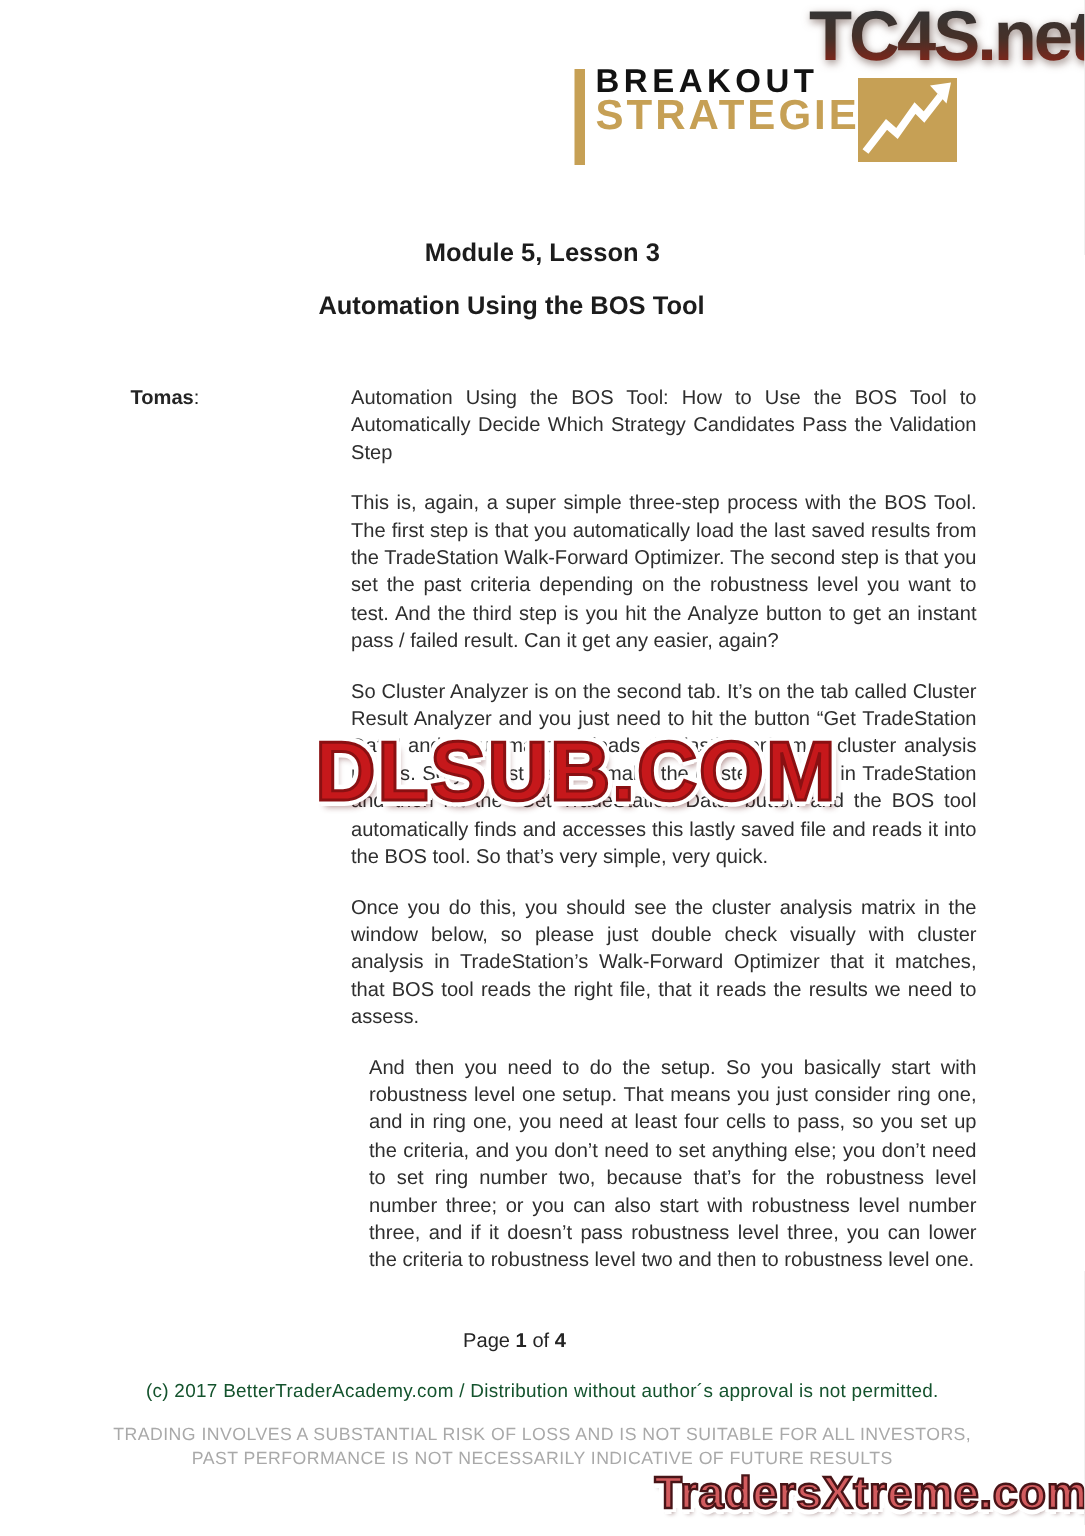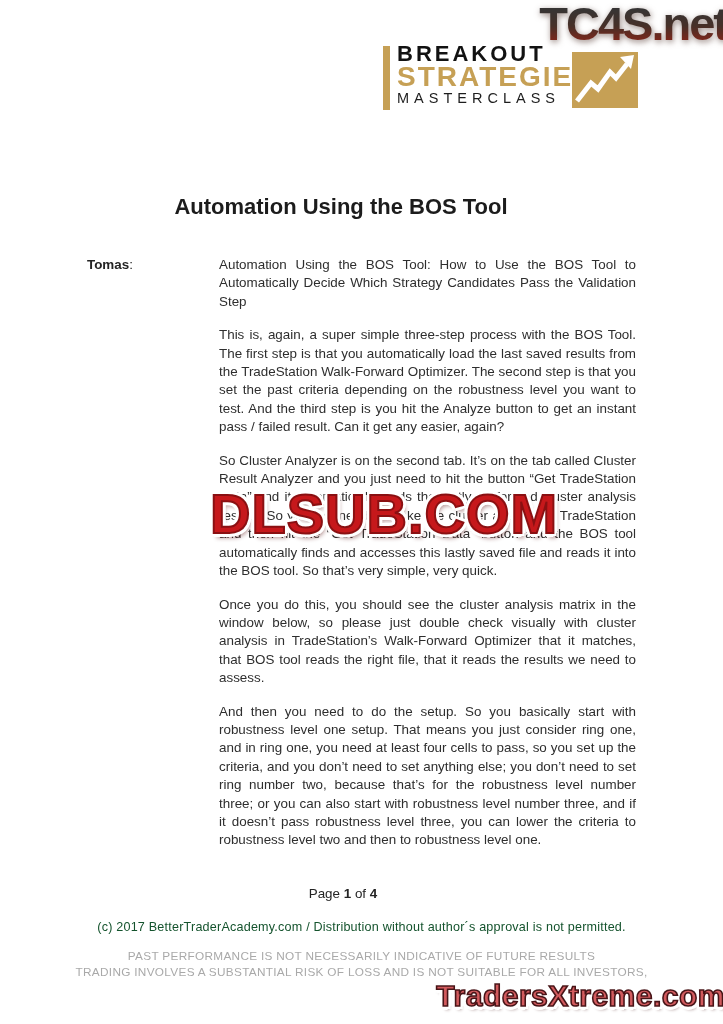--- a/index.html
+++ b/index.html
@@ -45,31 +45,31 @@
       -3px -3px 0 #fff, 3px -3px 0 #fff, -3px 3px 0 #fff, 3px 3px 0 #fff,
       0 -4px 0 #fff, 0 4px 0 #fff, -4px 0 0 #fff, 4px 0 0 #fff,
       2px 4px 3px rgba(70,20,20,0.4);
     white-space:nowrap;
   }
 
   
   .title1 { position:absolute; left:0; top:159px; width:723px; text-align:center;
             font-size:17px; font-weight:bold; color:#1c1c1c; }
   .title2 { position:absolute; left:0; top:194px; width:682px; text-align:center;
-            font-size:22px; font-weight:bold; color:#1c1c1c; }
+            font-size:17px; font-weight:bold; color:#1c1c1c; }
 
   
   .speaker { position:absolute; left:87px; top:256px; font-size:13.4px; line-height:18.4px; color:#242424; }
   .speaker b { font-weight:bold;text-align:right; }
   .body-col {
-    position:absolute; left:219px; top:256px; width:417px;
+    position:absolute; left:234px; top:256px; width:417px;
     font-size:13.4px; line-height:18.4px; text-align:justify; color:#2e2e2e;
   }
   .body-col .para { margin:0 0 15px 0; }
-  .body-col .para:last-child { margin-bottom:0; }
+  .body-col .para:last-child { margin-bottom:0;margin-left:12px; }
 
   
   .page-num { position:absolute; left:0; top:886px; width:686px; text-align:center;
               font-size:13.4px; color:#242424; }
   .page-num b { font-weight:bold; }
   .copyright { position:absolute; left:0; top:920px; width:723px; text-align:center;
                font-size:12.6px; letter-spacing:0.2px; color:#14532d; }
   .disclaimer { position:absolute; left:0; top:949px; width:723px; text-align:center;
                 font-size:11.8px; line-height:15.5px; letter-spacing:0.3px; color:#a9a9a9; }
 </style>
@@ -77,47 +77,47 @@
 <body>
 
 <div class="page">
 
   <div class="wm-tc4s">TC4S.net</div>
 
   <div class="logo-bar"></div>
   <div class="logo-text">
     <div class="logo-l1">BREAKOUT</div>
     <div class="logo-l2">STRATEGIES</div>
-    <div class="logo-l3">MASTERCLASS</div>
   </div>
   <div class="logo-square">
     <svg width="66" height="56" viewBox="0 0 66 56">
       <polyline points="5,49 19,31 26,37 38,20 44,26 55,12" fill="none" stroke="#ffffff" stroke-width="5"></polyline>
       <polygon points="48,5 62,3 59,17" fill="#ffffff"></polygon>
     </svg>
   </div>
 
+  <div class="title1">Module 5, Lesson 3</div>
   <div class="title2">Automation Using the BOS Tool</div>
 
   <div class="speaker"><b>Tomas</b><span>:</span></div>
 
   <div class="body-col">
       <p class="para">Automation Using the BOS Tool: How to Use the BOS Tool to Automatically Decide Which Strategy Candidates Pass the Validation Step</p>
       <p class="para">This is, again, a super simple three-step process with the BOS Tool. The first step is that you automatically load the last saved results from the TradeStation Walk-Forward Optimizer. The second step is that you set the past criteria depending on the robustness level you want to test. And the third step is you hit the Analyze button to get an instant pass / failed result. Can it get any easier, again?</p>
       <p class="para">So Cluster Analyzer is on the second tab. It’s on the tab called Cluster Result Analyzer and you just need to hit the button “Get TradeStation Data” and it automatically loads the lastly performed cluster analysis results. So you just need to make the cluster analysis in TradeStation and then hit the “Get TradeStation Data” button and the BOS tool automatically finds and accesses this lastly saved file and reads it into the BOS tool. So that’s very simple, very quick.</p>
       <p class="para">Once you do this, you should see the cluster analysis matrix in the window below, so please just double check visually with cluster analysis in TradeStation’s Walk-Forward Optimizer that it matches, that BOS tool reads the right file, that it reads the results we need to assess.</p>
       <p class="para">And then you need to do the setup. So you basically start with robustness level one setup. That means you just consider ring one, and in ring one, you need at least four cells to pass, so you set up the criteria, and you don’t need to set anything else; you don’t need to set ring number two, because that’s for the robustness level number three; or you can also start with robustness level number three, and if it doesn’t pass robustness level three, you can lower the criteria to robustness level two and then to robustness level one.</p>
     </div>
 
   <div class="wm-dlsub">DLSUB.COM</div>
 
   <div class="page-num">
     <span>Page</span>&nbsp;<b>1</b>&nbsp;<span>of</span>&nbsp;<b>4</b>
   </div>
   <div class="copyright">(c) 2017 BetterTraderAcademy.com / Distribution without author´s approval is not permitted.</div>
   <div class="disclaimer">
+    <div>TRADING INVOLVES A SUBSTANTIAL RISK OF LOSS AND IS NOT SUITABLE FOR ALL INVESTORS,</div>
     <div>PAST PERFORMANCE IS NOT NECESSARILY INDICATIVE OF FUTURE RESULTS</div>
-    <div>TRADING INVOLVES A SUBSTANTIAL RISK OF LOSS AND IS NOT SUITABLE FOR ALL INVESTORS,</div>
   </div>
 
   <div class="wm-tx">TradersXtreme.com</div>
 
 </div>
 
 </body></html>

